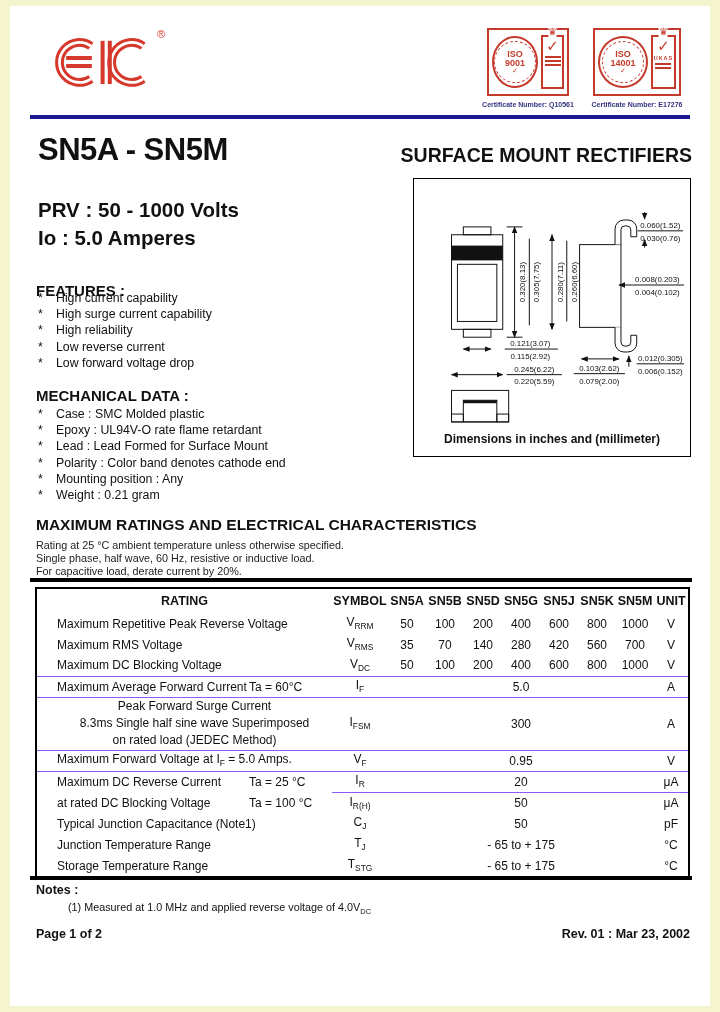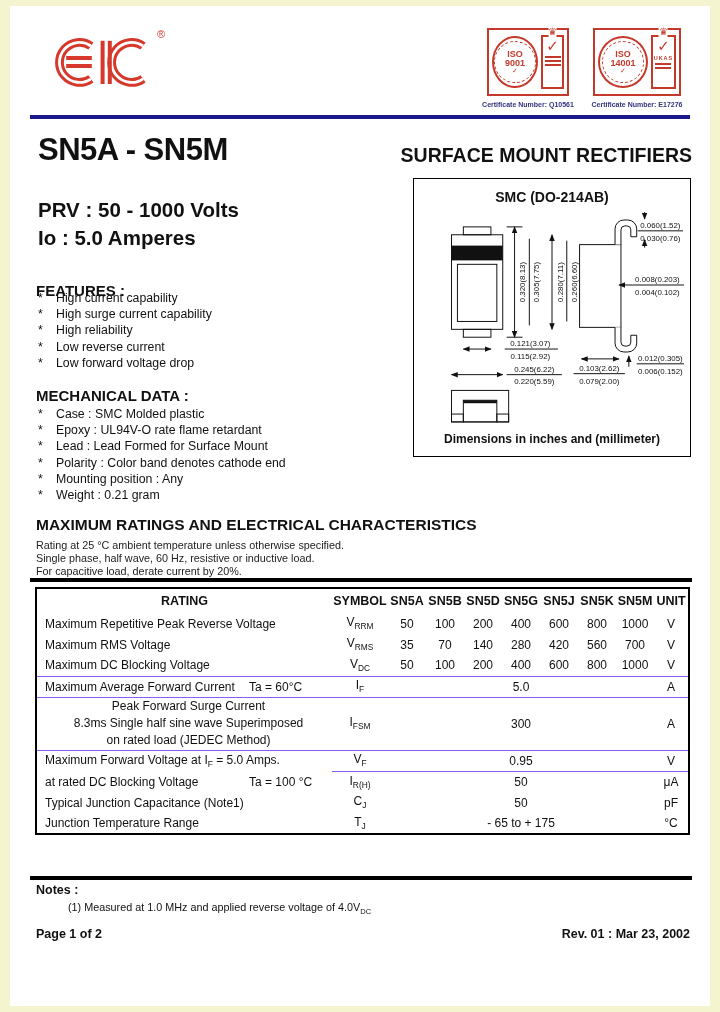--- a/index.html
+++ b/index.html
@@ -38,21 +38,21 @@
   .dtx{font-size:8px;fill:#111;font-family:"Liberation Sans",sans-serif;}
   .dln{stroke:#111;stroke-width:1;fill:none;}
   
   .ratings-h{position:absolute;left:26px;top:510px;font-size:15.5px;font-weight:bold;}
   .cond{position:absolute;left:26px;top:533px;font-size:10.8px;line-height:13px;color:#222;}
   
   .tblwrap{position:absolute;left:25px;top:581px;}
   table{border-collapse:collapse;border:2px solid #000;table-layout:fixed;width:655px;font-size:12px;}
   th{font-size:12.5px;font-weight:bold;padding:0;}
   td{padding:0;text-align:center;vertical-align:middle;}
-  td.rt{text-align:left;padding-left:8px;position:relative;white-space:nowrap;}
+  td.rt{text-align:left;padding-left:20px;position:relative;white-space:nowrap;}
   td.rt .cnd{position:absolute;left:212px;top:50%;transform:translateY(-50%);}
   .bt{border-top:1px solid #8b5cf6;}
   sub{font-size:70%;}
   .mlines div{line-height:17px;text-align:center;}
   
   .notes-h{position:absolute;left:26px;top:877px;font-size:12.5px;font-weight:bold;}
   .note-item{position:absolute;left:58px;top:895px;font-size:10.8px;}
   .pg{position:absolute;left:26px;top:921px;font-size:12.5px;font-weight:bold;}
   .rev{position:absolute;right:20px;top:921px;font-size:12.5px;font-weight:bold;}
   .eic-red{color:#d6392c;}
@@ -174,21 +174,20 @@
         <span class="b">*</span>
         <span>Mounting  position : Any</span>
       </div>
     <div class="row">
         <span class="b">*</span>
         <span>Weight :  0.21 gram</span>
       </div>
   </div>
 
   <div class="pkg">
-    <div class="pkg-title">SMC (DO-214AB)</div>
     <svg width="264" height="215" viewBox="0 0 268 218">
       <defs>
         <marker id="m" viewBox="0 0 10 10" refX="9" refY="5" markerWidth="7" markerHeight="7" orient="auto-start-reverse">
           <path d="M0,1 L10,5 L0,9 z" fill="#111"></path>
         </marker>
       </defs>
 
       <g class="dln">
         <rect x="44" y="16" width="28" height="8"></rect>
         <rect x="44" y="120" width="28" height="8"></rect>
@@ -343,38 +342,50 @@
         <td class="bt"><span>I</span><sub>FSM</sub></td>
         <td class="bt" colspan="7">300</td>
         <td class="bt">A</td>
       </tr>
       <tr style="height:21px;">
         <td class="rt bt"><span>Maximum Forward Voltage at I</span><sub>F</sub><span> = 5.0 Amps.</span></td>
         <td class="bt"><span>V</span><sub>F</sub></td>
         <td class="bt" colspan="7">0.95</td>
         <td class="bt">V</td>
       </tr>
+      <tr style="height:21px;">
+        <td class="rt bt"><span>Maximum DC Reverse Current</span><span class="cnd">Ta = 25 °C</span></td>
+        <td class="bt"><span>I</span><sub>R</sub></td>
+        <td class="bt" colspan="7">20</td>
+        <td class="bt">μA</td>
+      </tr>
       <tr style="height:21px;margin-left:27px;">
         <td class="rt"><span>at rated DC Blocking Voltage</span><span class="cnd">Ta = 100 °C</span></td>
         <td class="bt"><span>I</span><sub>R(H)</sub></td>
         <td class="bt" colspan="7">50</td>
         <td class="bt">μA</td>
       </tr>
       <tr style="height:21px;">
         <td class="rt">Typical Junction Capacitance (Note1)</td>
         <td><span>C</span><sub>J</sub></td>
         <td colspan="7">50</td>
         <td>pF</td>
       </tr>
       <tr style="height:21px;">
         <td class="rt">Junction Temperature Range</td>
         <td><span>T</span><sub>J</sub></td>
         <td colspan="7">- 65 to + 175</td>
         <td>°C</td>
       </tr>
+      <tr style="height:22px;">
+        <td class="rt">Storage Temperature Range</td>
+        <td><span>T</span><sub>STG</sub></td>
+        <td colspan="7">- 65 to + 175</td>
+        <td>°C</td>
+      </tr>
     </tbody>
       </table>
   </div>
 
   <div class="thick-rule" style="top:870px;"></div>
 
   <div class="notes-h">Notes :</div>
   <div class="note-item"><span>(1) Measured at 1.0 MHz and applied  reverse voltage of 4.0V</span><sub>DC</sub></div>
 
   <div class="pg">Page 1 of 2</div>

